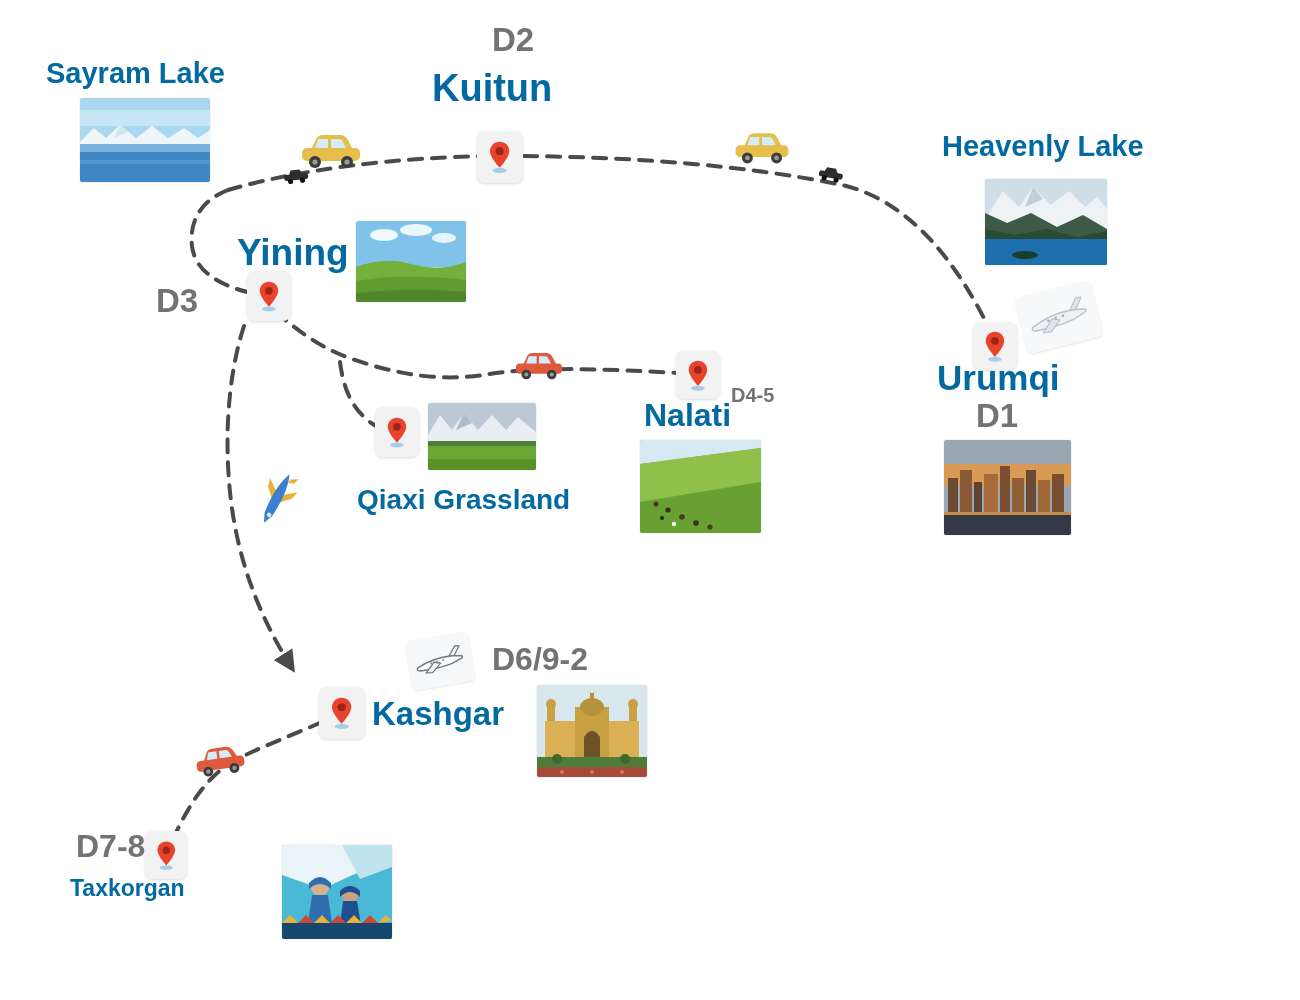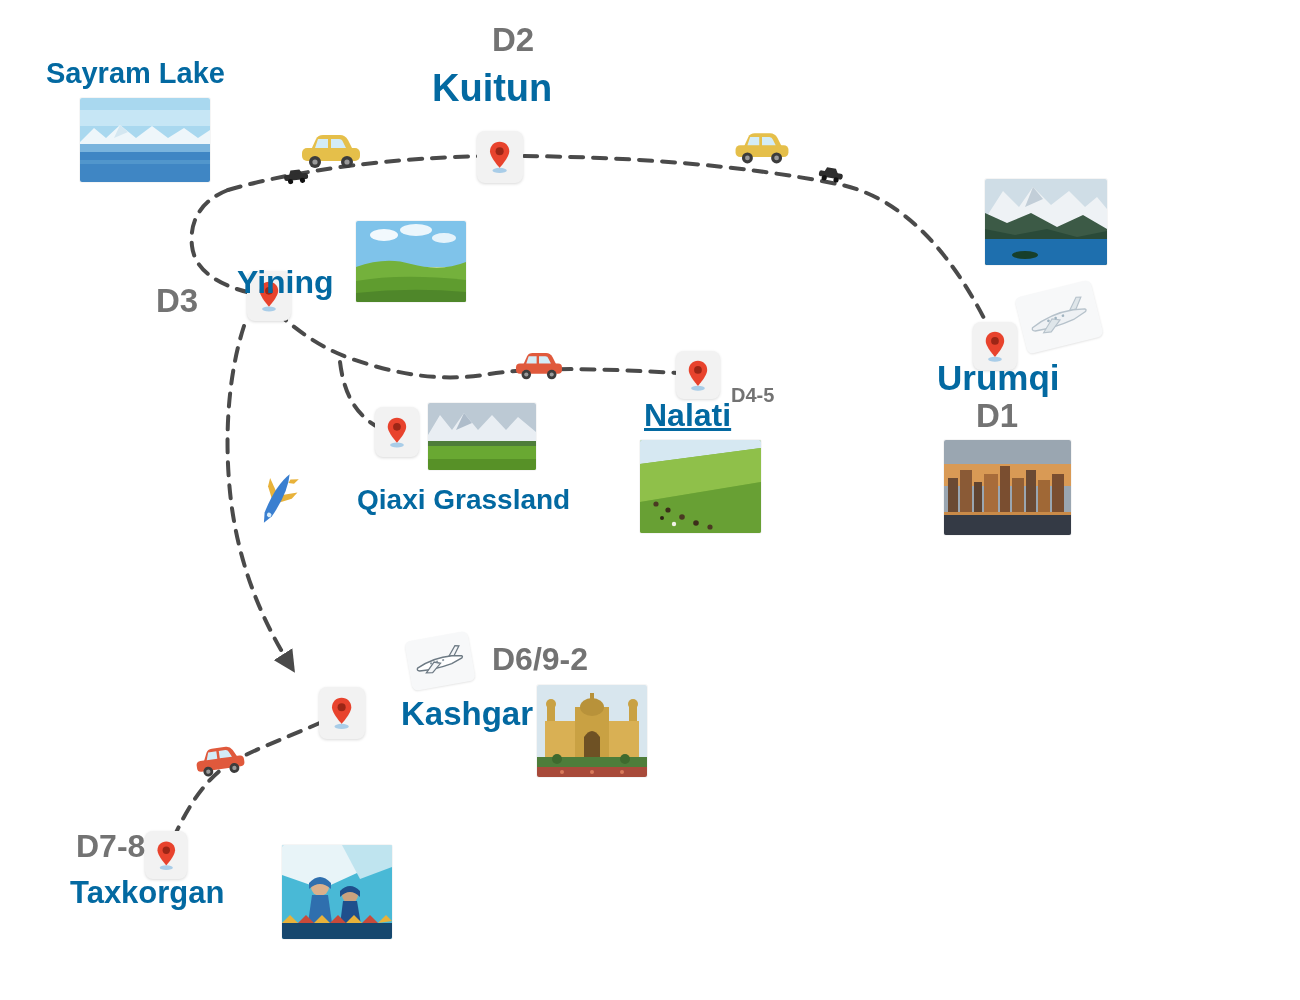--- a/index.html
+++ b/index.html
@@ -318,31 +318,32 @@
         <path d="M4 20 Q20 13 48 16 L57 20 L48 24 Q20 27 4 20 Z" fill="#3a7fd0"></path>
         <circle cx="48" cy="19" r="2.2" fill="#d8ecf8"></circle>
       </svg>
   </div>
 
   <div class="place-label" style="left:46px;top:58px;font-size:29px;">Sayram Lake</div>
 
   <div class="day-label" style="left:492px;top:22px;font-size:33px;">D2</div>
   <div class="place-label" style="left:432px;top:68px;font-size:38px;">Kuitun</div>
 
-
-  <div class="place-label" style="left:237px;top:233px;font-size:32px;margin-top:32px;">Yining</div>
+  <div class="place-label" style="left:942px;top:131px;font-size:29px;">Heavenly Lake</div>
+
+  <div class="place-label" style="left:237px;top:233px;font-size:37px;">Yining</div>
   <div class="day-label" style="left:156px;top:283px;font-size:33px;">D3</div>
 
   <div class="day-label" style="left:731px;top:352px;font-size:20px;margin-top:32px;">D4-5</div>
-  <div class="place-label" style="left:644px;top:398px;font-size:32px;text-decoration:underline;">Nalati</div>
+  <div class="place-label" style="left:644px;top:398px;font-size:32px;">Nalati</div>
 
   <div class="place-label" style="left:357px;top:485px;font-size:28px;">Qiaxi Grassland</div>
 
   <div class="place-label" style="left:937px;top:359px;font-size:35px;">Urumqi</div>
   <div class="day-label" style="left:976px;top:398px;font-size:33px;">D1</div>
 
   <div class="day-label" style="left:492px;top:642px;font-size:32px;">D6/9-2</div>
-  <div class="place-label" style="left:372px;top:696px;font-size:33px;margin-left:29px;">Kashgar</div>
+  <div class="place-label" style="left:372px;top:696px;font-size:33px;">Kashgar</div>
 
   <div class="day-label" style="left:76px;top:829px;font-size:32px;">D7-8</div>
-  <div class="place-label" style="left:70px;top:876px;font-size:31px;">Taxkorgan</div>
+  <div class="place-label" style="left:70px;top:876px;font-size:23px;">Taxkorgan</div>
 
 </div>
 
 </body></html>

